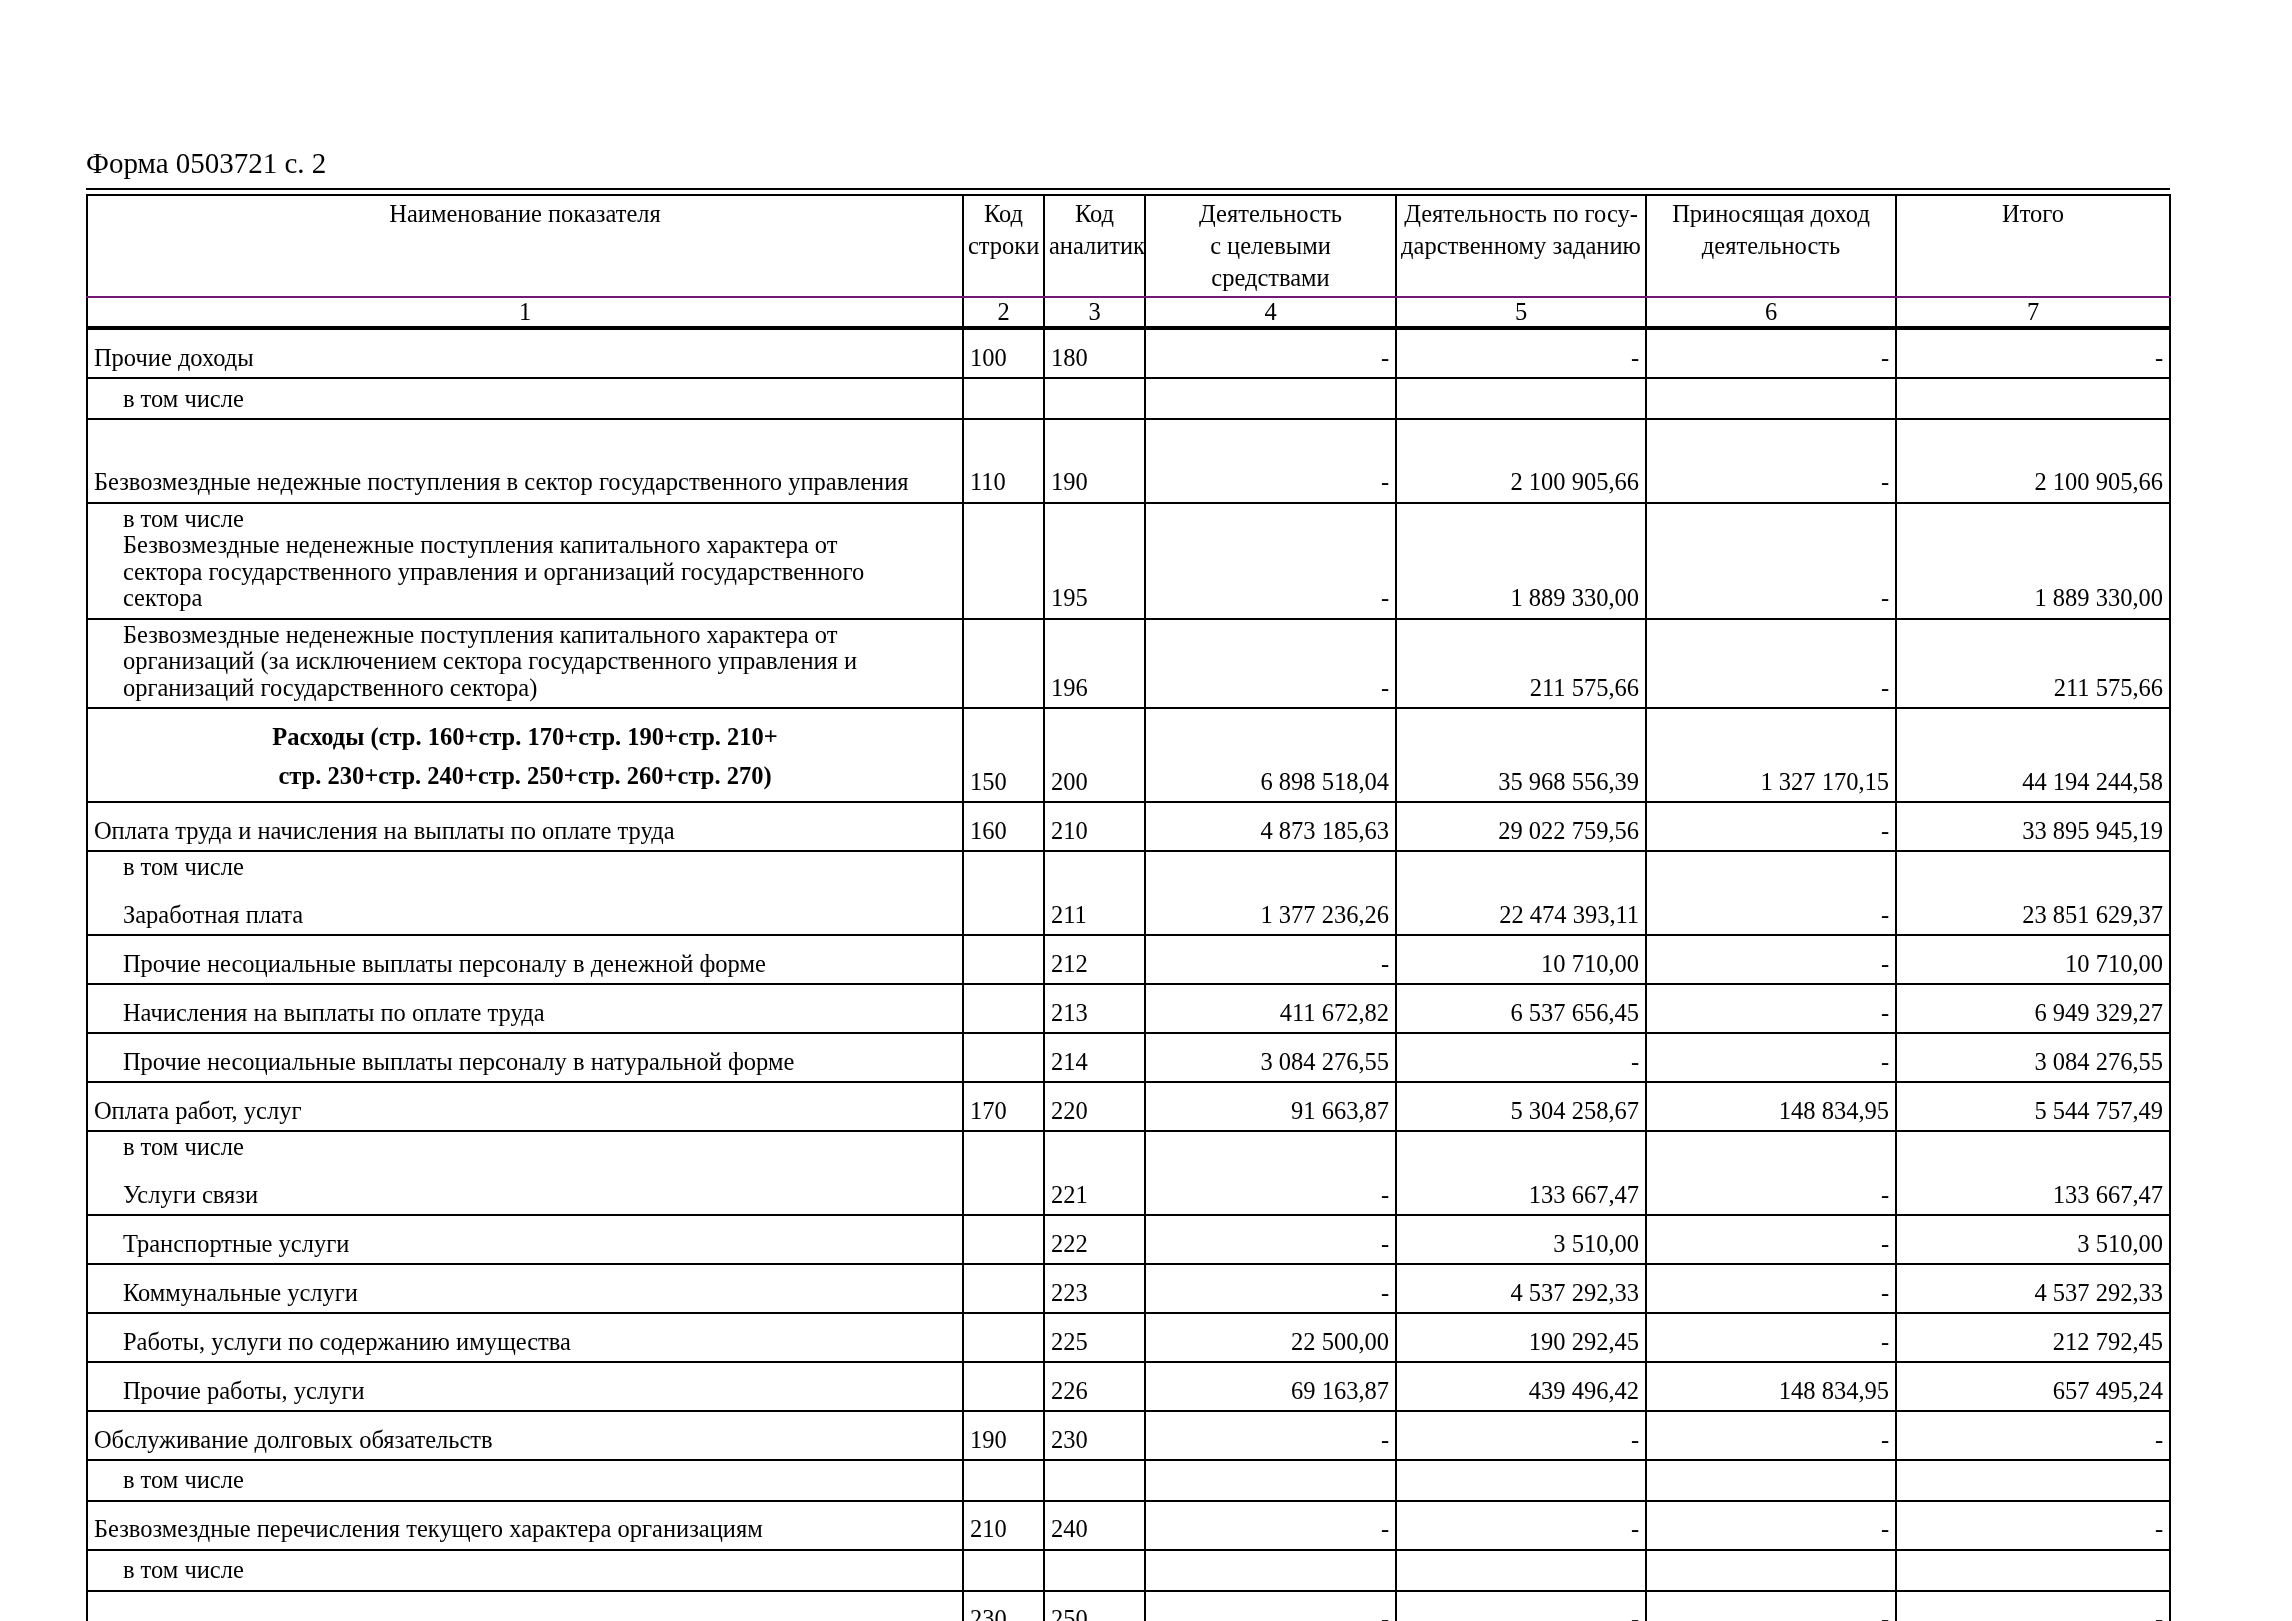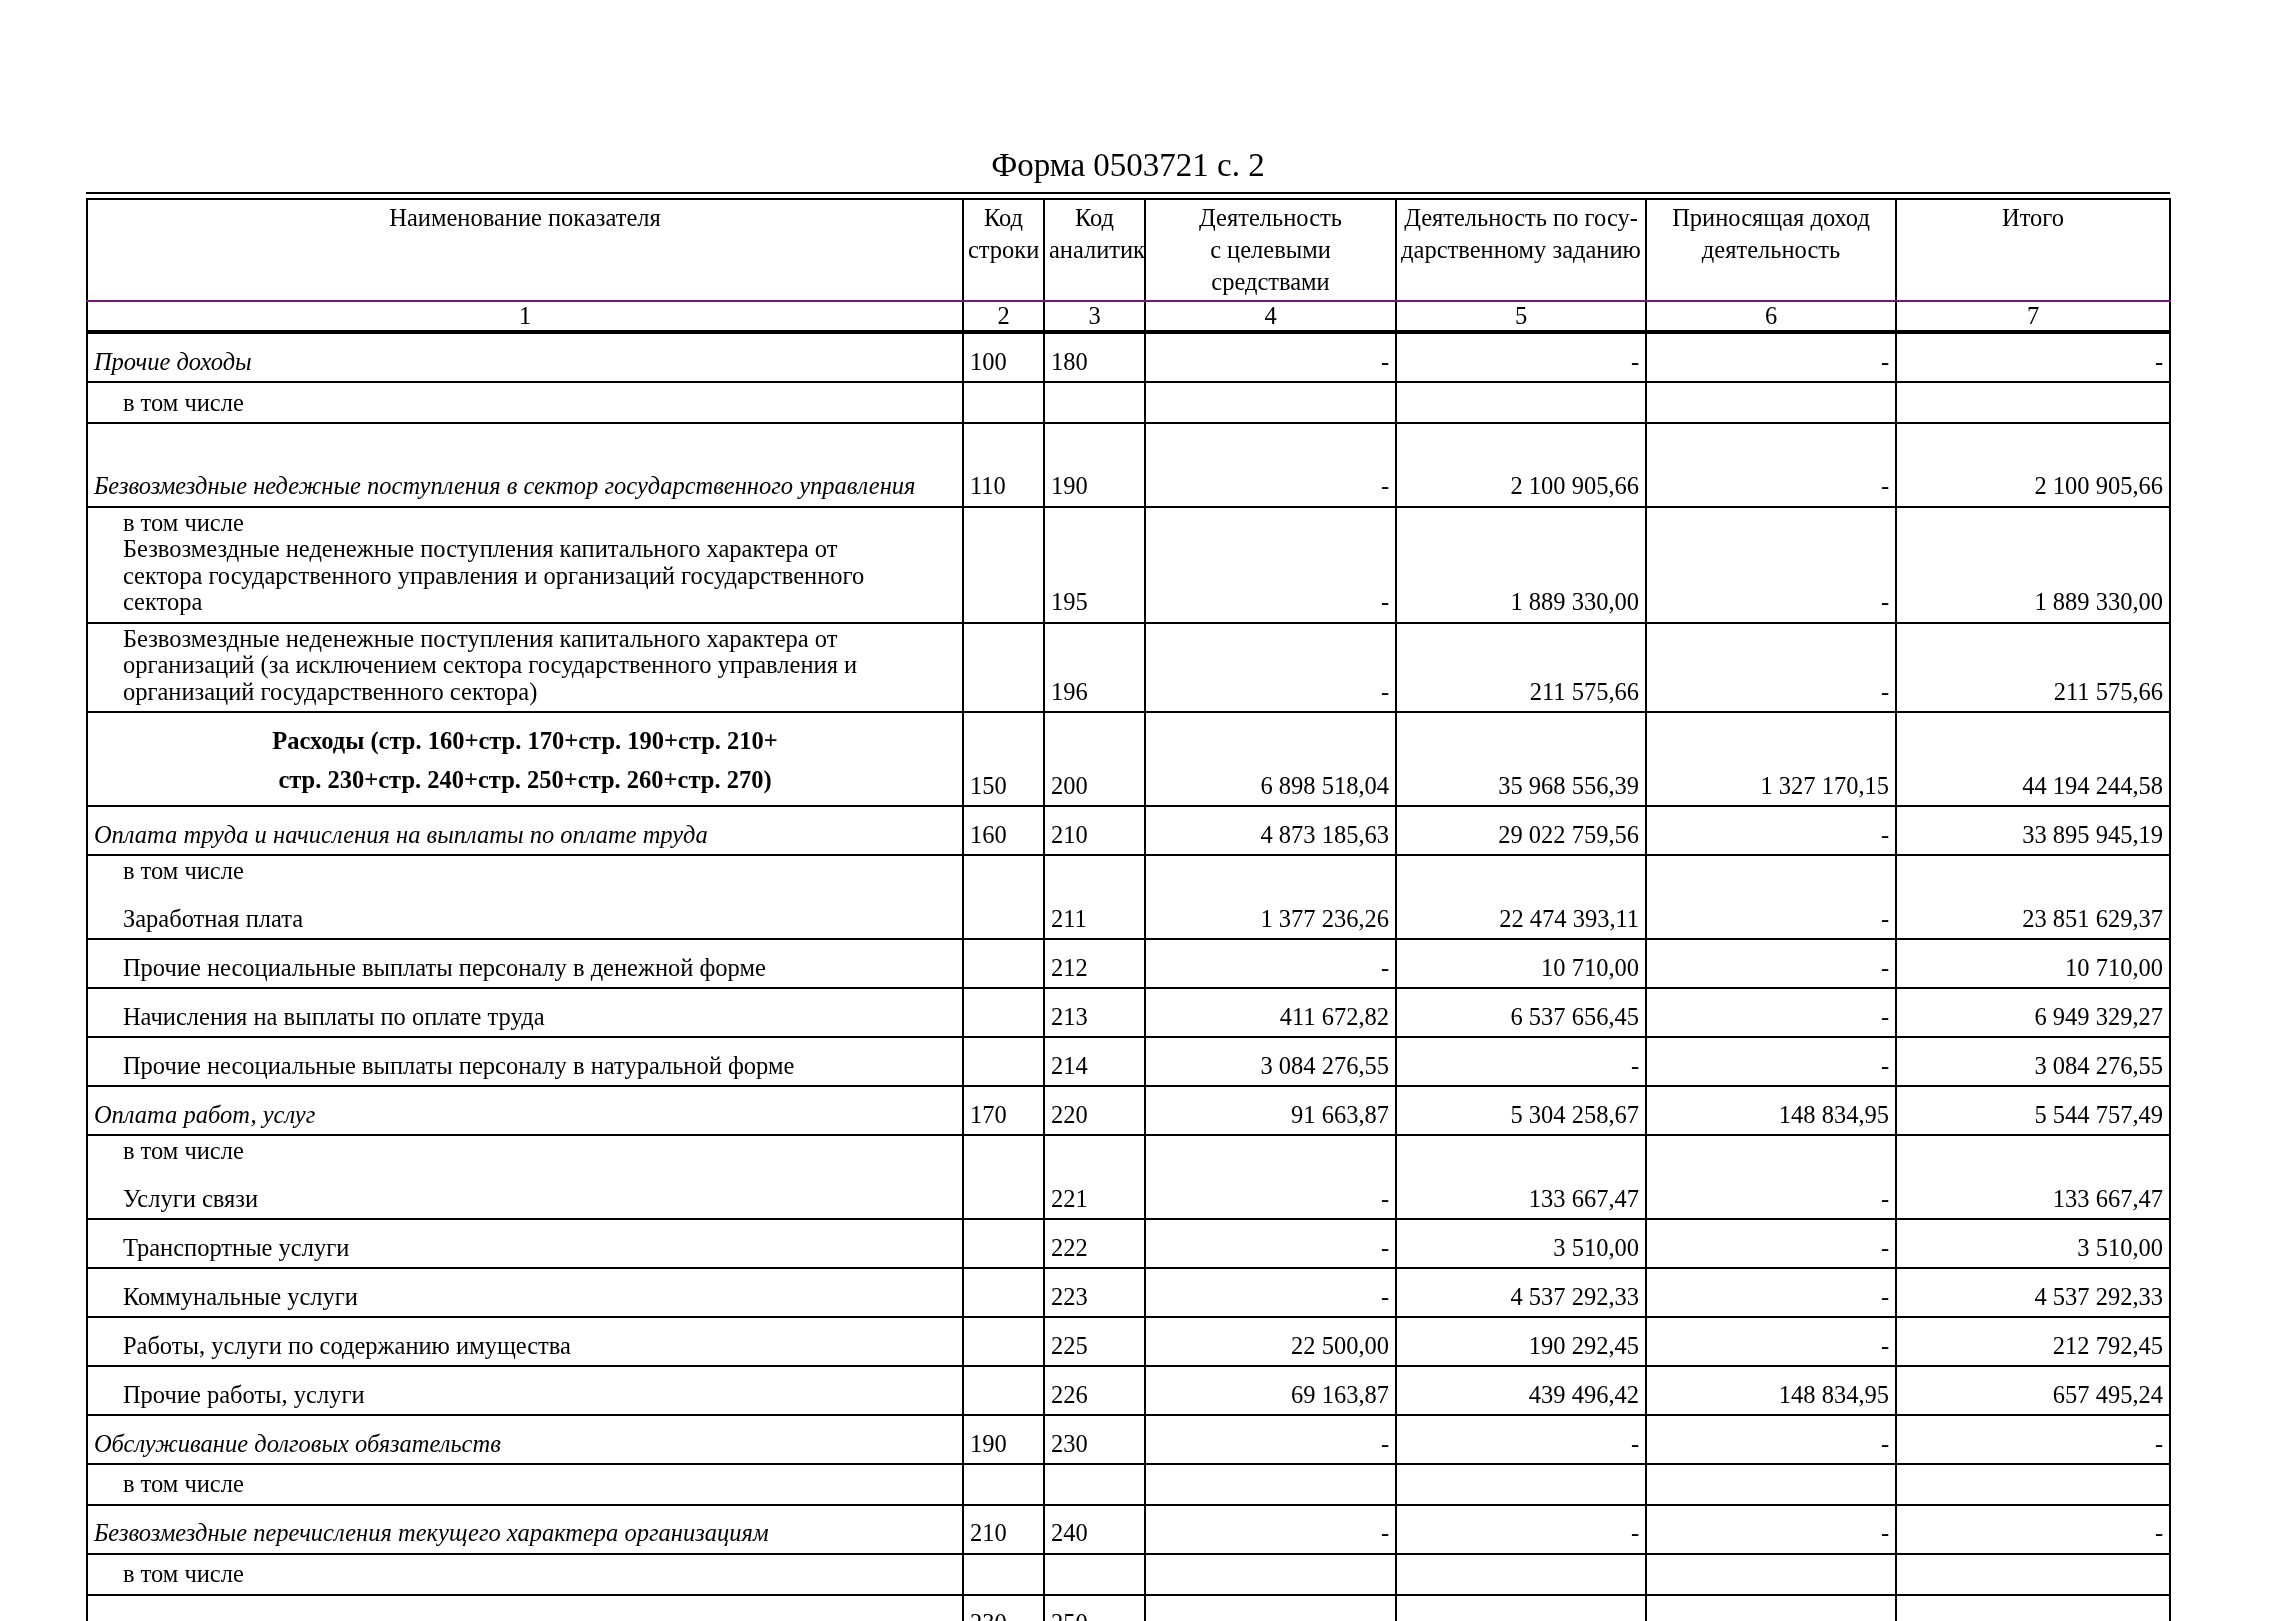--- a/index.html
+++ b/index.html
@@ -8,22 +8,22 @@
     width: 2293px;
     height: 1621px;
     background: #ffffff;
     color: #000000;
     font-family: "Liberation Serif", "DejaVu Serif", serif;
     overflow: hidden;
   }
   .form-label {
     margin: 147px 0 7.8px 86px;
     width: 2084px;
-    text-align: center;
-    font-size: 33px;
+    text-align: left;
+    font-size: 29px;
   }
   .table-wrap {
     margin-left: 86px;
     width: 2084px;
     border-top: 2px solid #000;
     padding-top: 3.9px;
   }
   table {
     border-collapse: collapse;
     table-layout: fixed;
@@ -54,21 +54,21 @@
     height: 25.5px;
     padding: 1px 3.9px;
     border-bottom: 4.9px solid #000;
   }
   
   td { vertical-align: bottom; }
   .cname { text-align: left; }
   .ccode { white-space: nowrap; }
   .cval  { text-align: right;  white-space: nowrap; }
   .ind { padding-left: 29px; }
-  .sec .nm { font-style: italic; }
+  .sec .nm { }
   .exp { font-weight: bold; text-align: center; }
   .exp .nm { line-height: 39px; }
   .gap { height: 21.6px; }
   .r-section td { height: 39px; }
   .r-item td { height: 39px; }
   .r-vtc td { height: 31px; }
   .r-expense td { height: 84px; margin-top: 16px; }
   .h-tall td { height: 74px; margin-top: 23px; }
 </style>
 </head>

